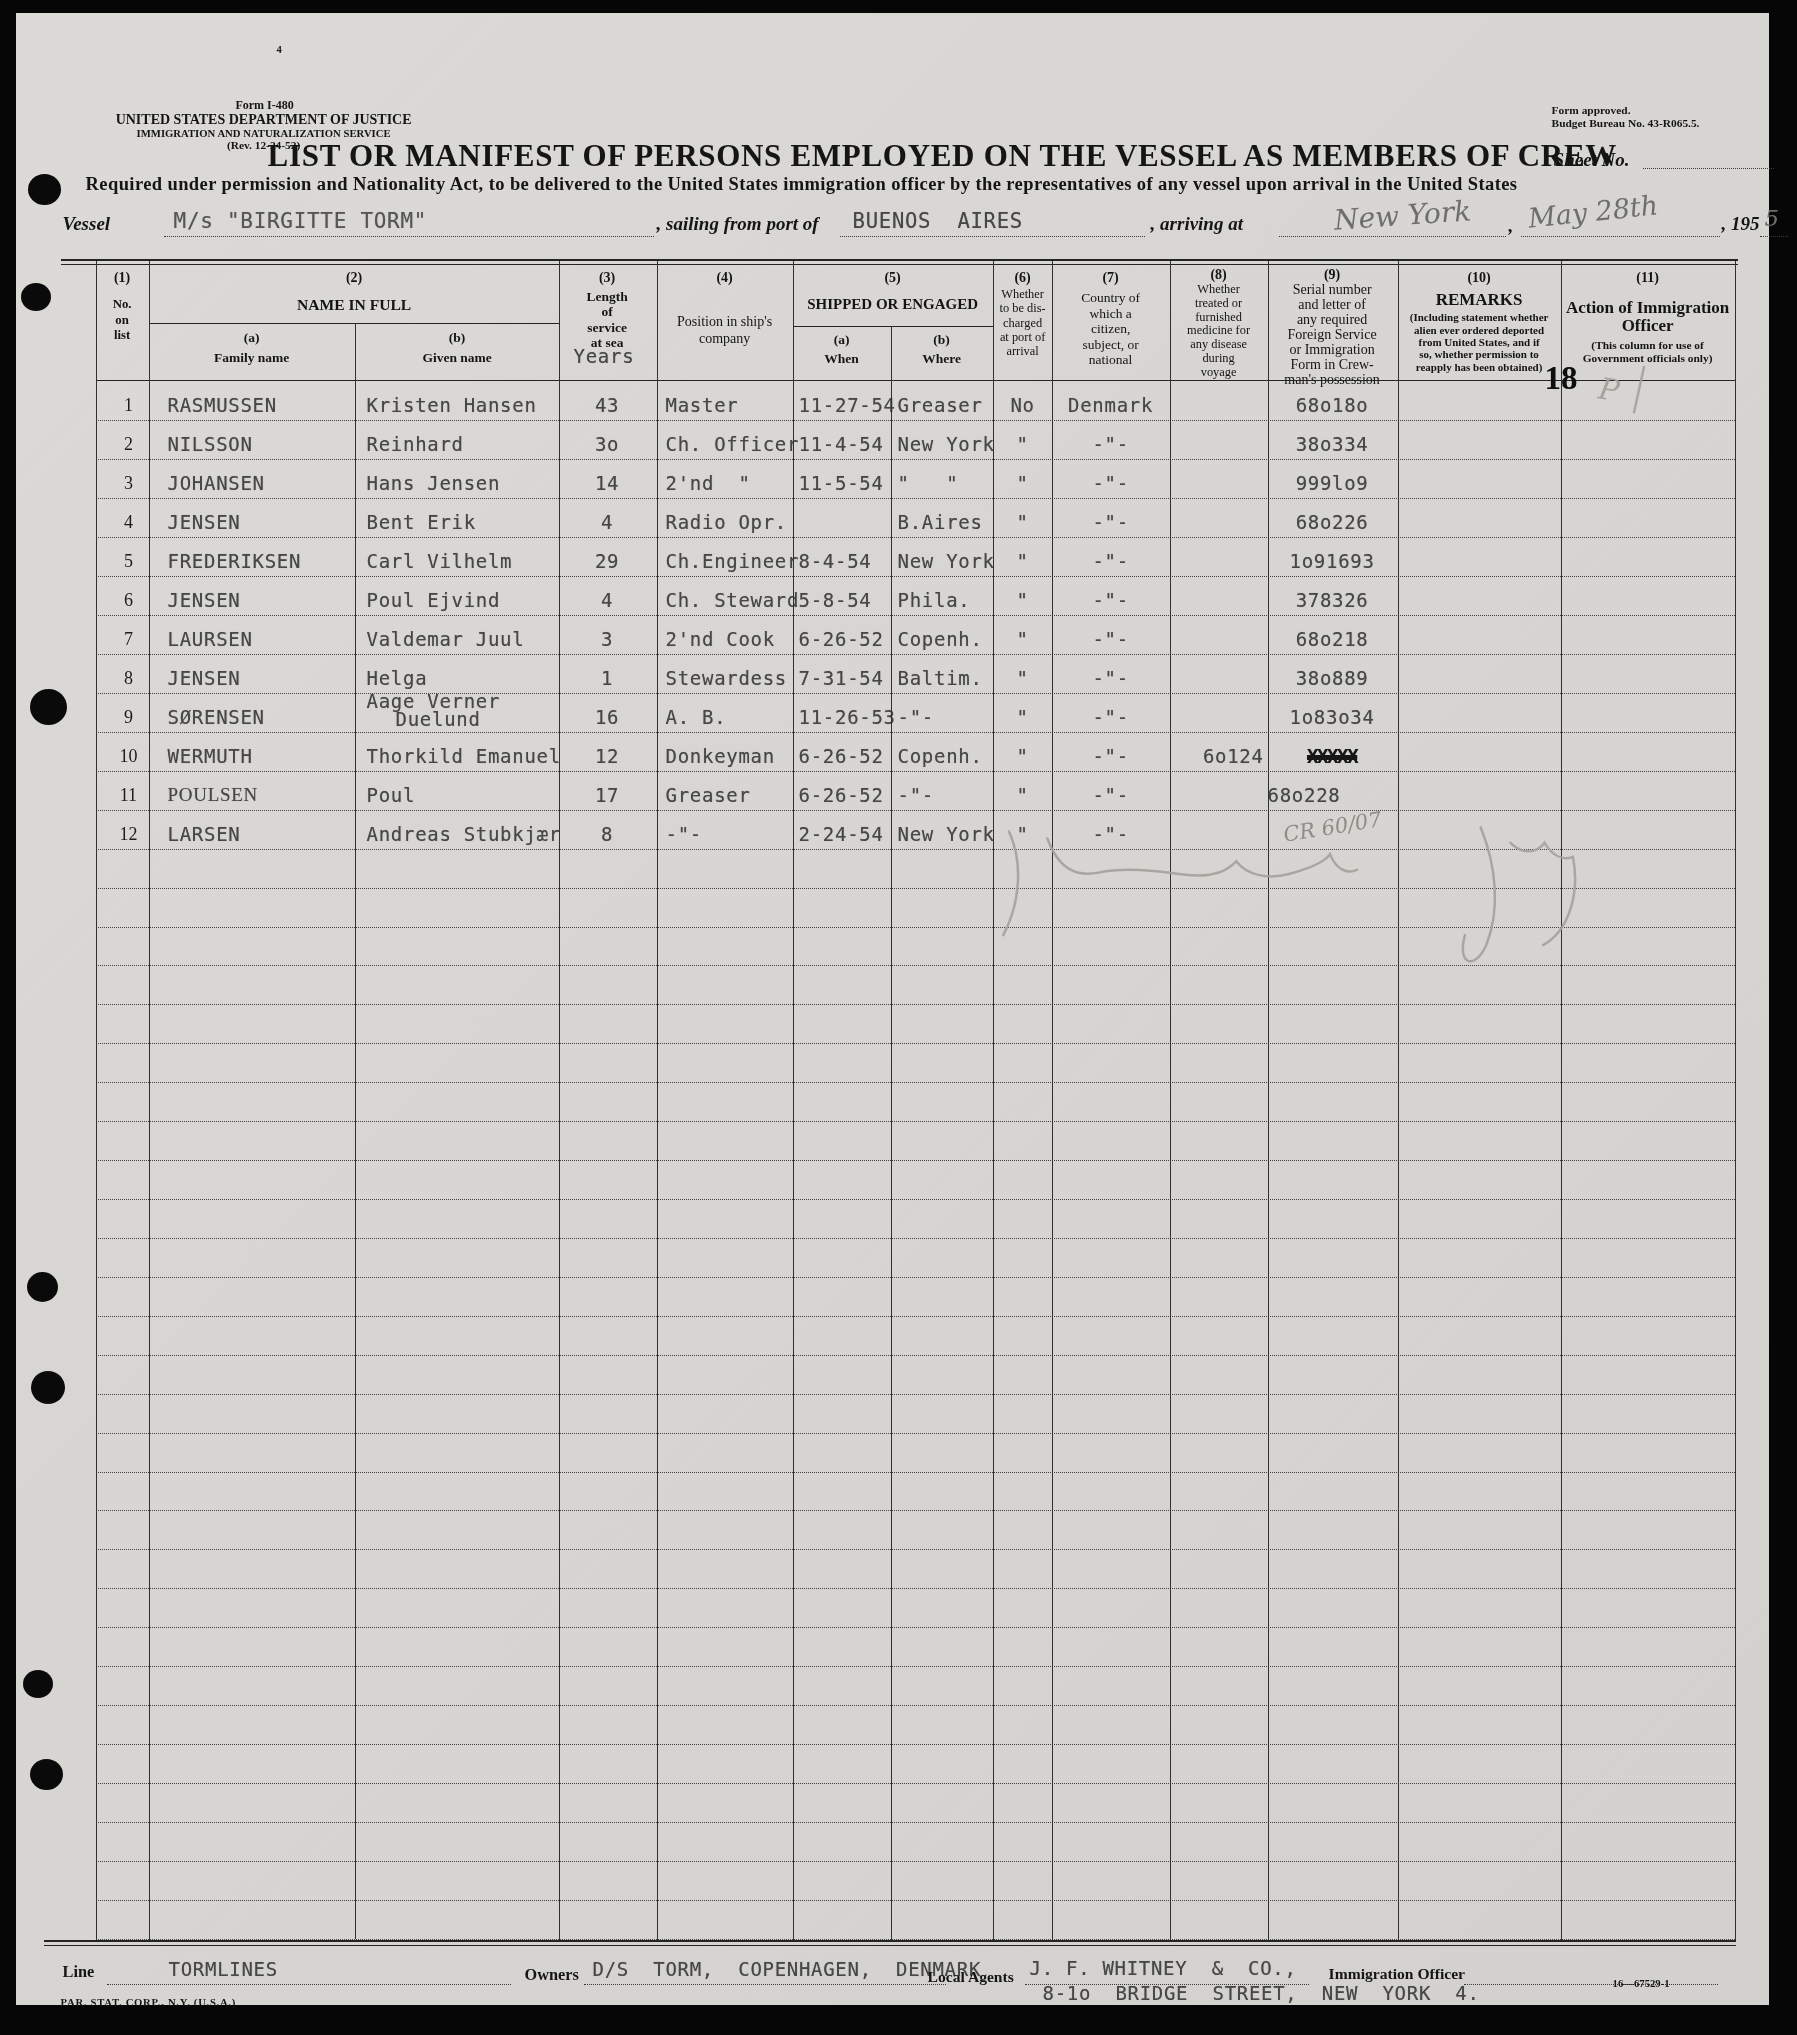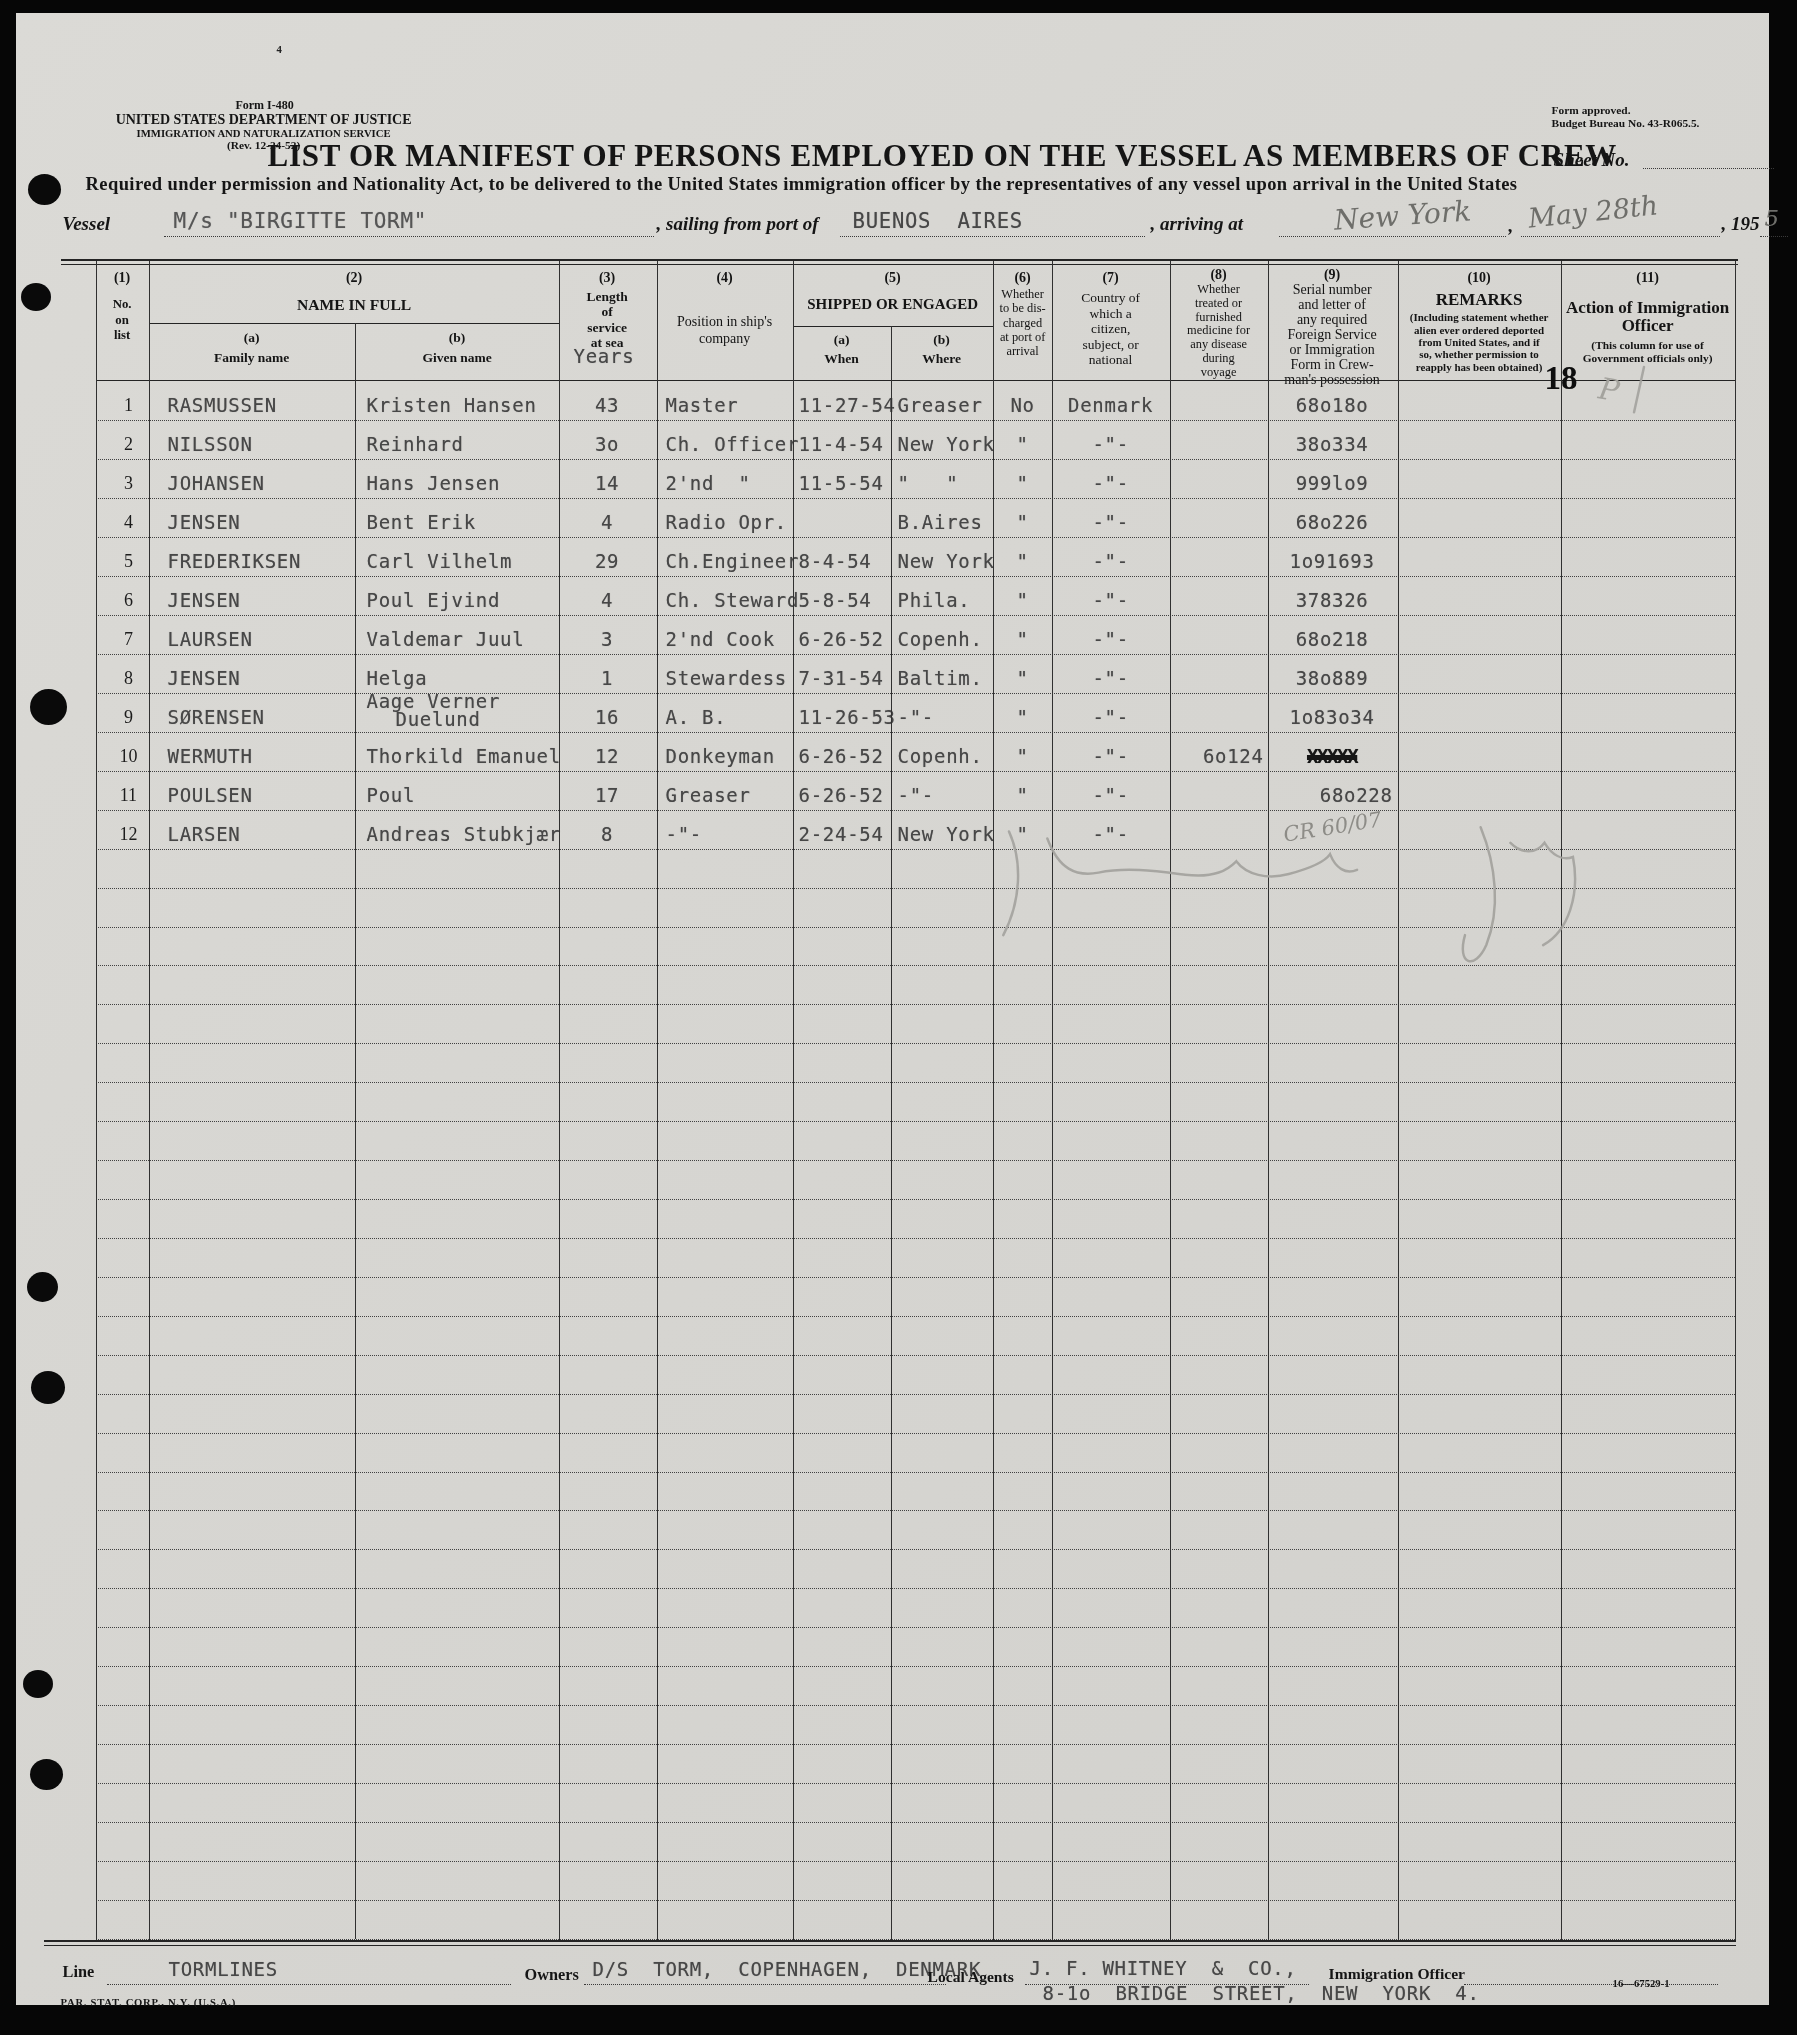--- a/index.html
+++ b/index.html
@@ -294,29 +294,29 @@
           <div class="tcell" style="left: 570px; width: 129px; text-align: left;">Donkeyman</div>
           <div class="tcell" style="left: 703px; width: 94px; text-align: left;">6-26-52</div>
           <div class="tcell" style="left: 802px; width: 97px; text-align: left;">Copenh.</div>
           <div class="tcell" style="left: 897px; width: 60px; text-align: center;">"</div>
           <div class="tcell" style="left: 956px; width: 118px; text-align: center;">-"-</div>
           <div class="tcell" style="left: 1074px; width: 94px; text-align: right;">6o124</div>
           <div class="tcell struck" style="left: 1172px; width: 129px; text-align: center;">XXXXX</div>
         </div>
         <div class="trow" style="top: 759px;">
           <div class="tcell rno" style="left: 12.8px; width: 40px; text-align: center;">11</div>
-          <div class="tcell" style="left: 72px; width: 189px; text-align: left;">POULSEN</div>
+          <div class="tcell" style="left: 72px; width: 189px; text-align: left; font-family: Liberation Serif, serif;">POULSEN</div>
           <div class="tcell" style="left: 271px; width: 193px; text-align: left;">Poul</div>
           <div class="tcell" style="left: 463px; width: 97px; text-align: center;">17</div>
           <div class="tcell" style="left: 570px; width: 129px; text-align: left;">Greaser</div>
           <div class="tcell" style="left: 703px; width: 94px; text-align: left;">6-26-52</div>
           <div class="tcell" style="left: 802px; width: 97px; text-align: left;">-"-</div>
           <div class="tcell" style="left: 897px; width: 60px; text-align: center;">"</div>
           <div class="tcell" style="left: 956px; width: 118px; text-align: center;">-"-</div>
-          <div class="tcell" style="left: 1172px; width: 125px; text-align: right;">68o228</div>
+          <div class="tcell" style="left: 1172px; width: 125px; text-align: left;">68o228</div>
         </div>
         <div class="trow" style="top: 798px;">
           <div class="tcell rno" style="left: 12.8px; width: 40px; text-align: center;">12</div>
           <div class="tcell" style="left: 72px; width: 189px; text-align: left;">LARSEN</div>
           <div class="tcell" style="left: 271px; width: 193px; text-align: left;">Andreas Stubkjær</div>
           <div class="tcell" style="left: 463px; width: 97px; text-align: center;">8</div>
           <div class="tcell" style="left: 570px; width: 129px; text-align: left;">-"-</div>
           <div class="tcell" style="left: 703px; width: 94px; text-align: left;">2-24-54</div>
           <div class="tcell" style="left: 802px; width: 97px; text-align: left;">New York</div>
           <div class="tcell" style="left: 897px; width: 60px; text-align: center;">"</div>

